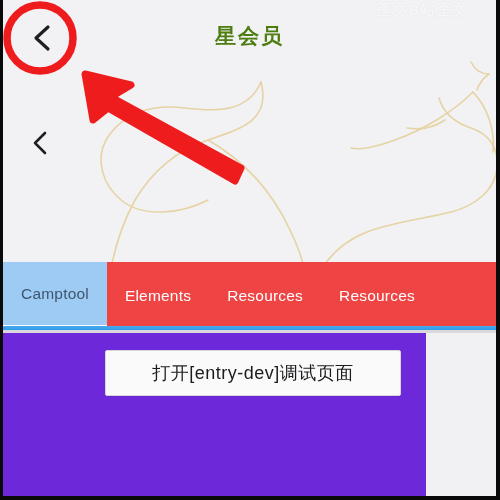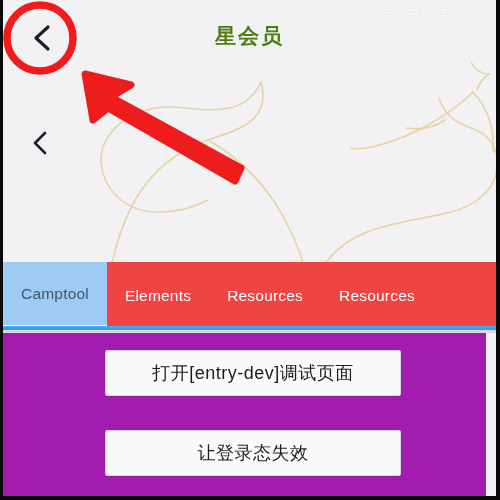--- a/index.html
+++ b/index.html
@@ -140,23 +140,23 @@
     width: 493px;
     height: 3px;
     background: #d9d9dd;
   }
 
   
   #panel {
     position: absolute;
     left: 0;
     top: 333px;
-    width: 483px;
+    width: 423px;
     height: 163px;
-    background: #a21caf;
+    background: #6d28d9;
   }
   .action-button {
     position: absolute;
     left: 102px;
     width: 296px;
     height: 46px;
     box-sizing: border-box;
     background: #fafafb;
     border: 1px solid #d6d6da;
     border-radius: 2px;
@@ -230,18 +230,15 @@
     </div>
 
   </div>
   <div id="tabbar-underline"></div>
   <div id="tabbar-shadow"></div>
 
   <div id="panel">
     <div class="action-button" id="btn-open-entry-dev">
       <span>打开[entry-dev]调试页面</span>
     </div>
-    <div class="action-button" id="btn-invalidate-login">
-      <span>让登录态失效</span>
-    </div>
   </div>
 
 </div>
 
 </body></html>

